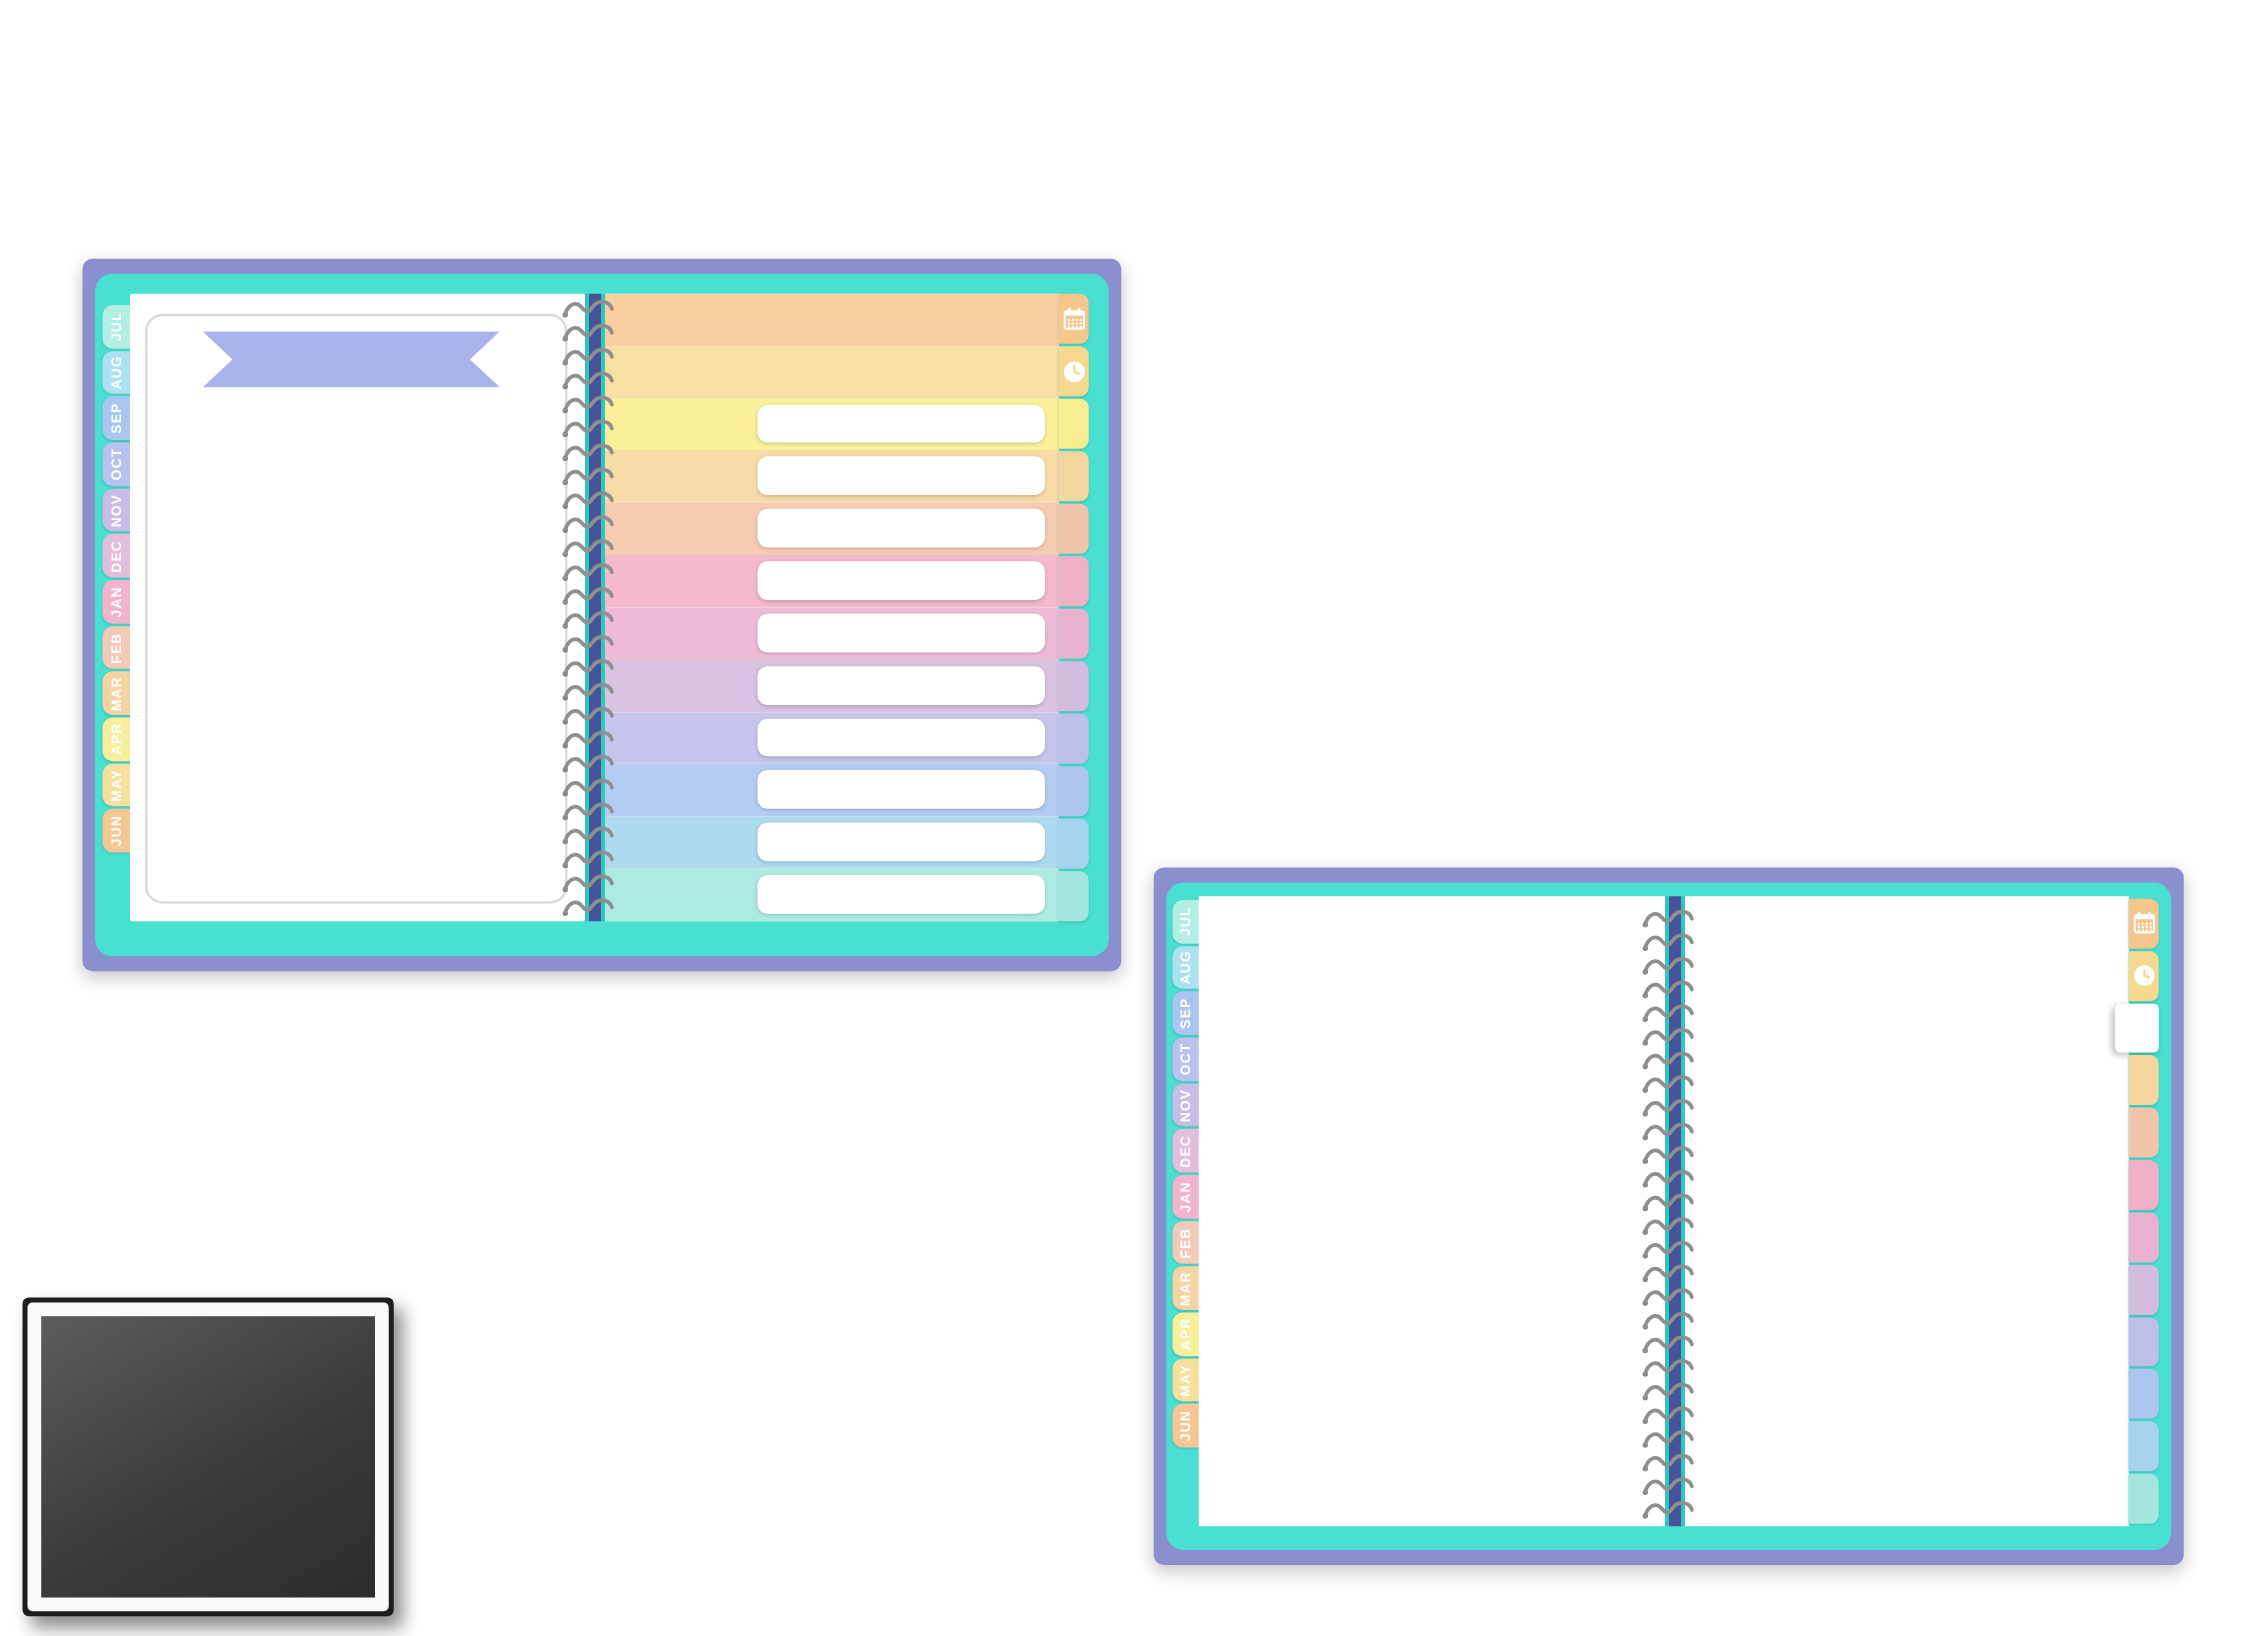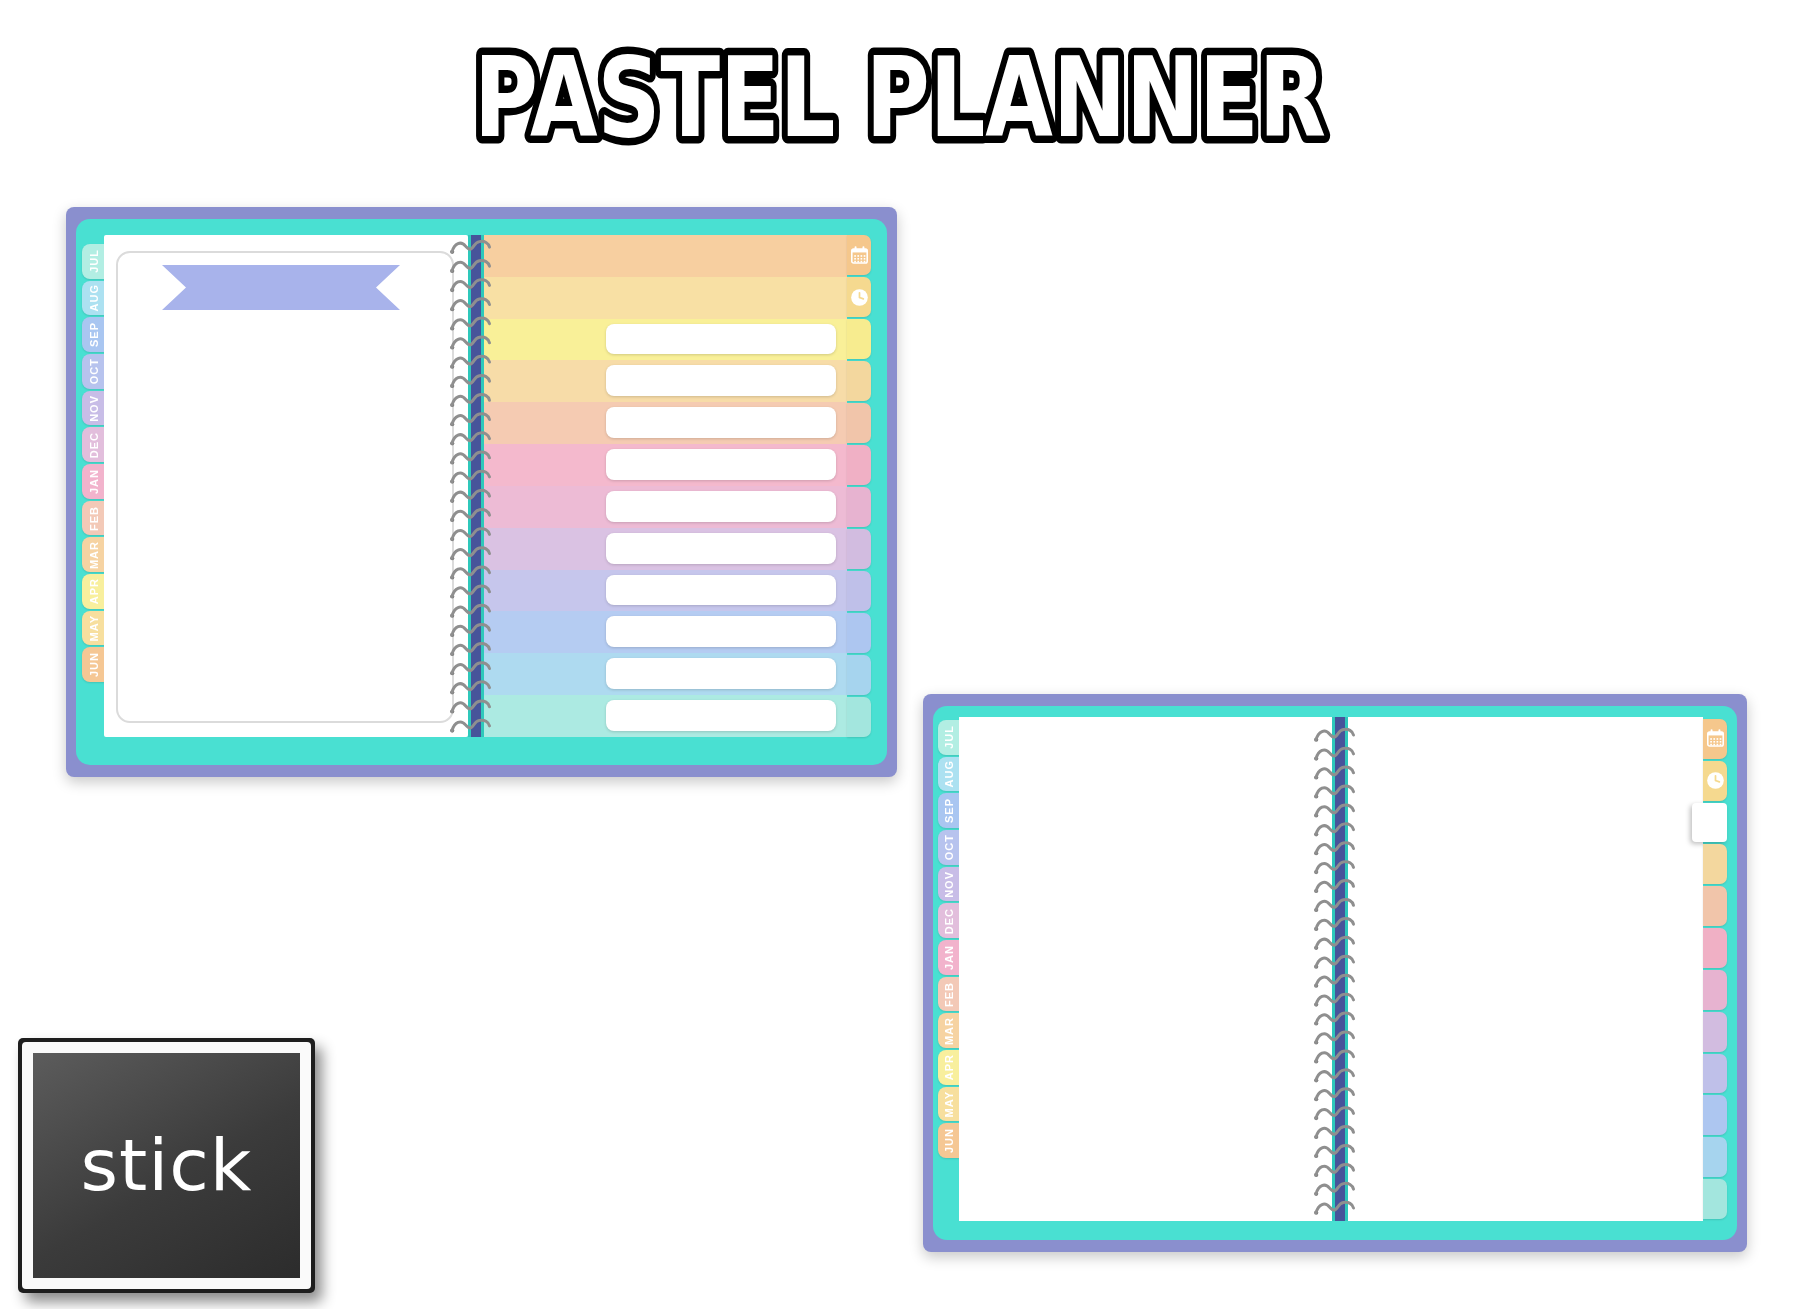--- a/index.html
+++ b/index.html
@@ -53,25 +53,20 @@
   .logo-frame{position:absolute;inset:4px;border:11px solid #fafafa;border-radius:4px;
         background:linear-gradient(150deg,#5c5c5c 0%,#3b3b3b 55%,#2c2c2c 100%);
         display:flex;flex-direction:column;align-items:center;justify-content:center;}
   .logo-line{color:#fff;font-family:"DejaVu Sans",sans-serif;font-size:72px;line-height:0.95;letter-spacing:1px;}
 </style>
 </head>
 <body>
 
 <div class="canvas">
 
-  <div class="title-wrap">
-    <svg width="900" height="155" viewBox="0 0 900 155">
-      <text x="450" y="116" text-anchor="middle" font-family="'DejaVu Sans', sans-serif" font-weight="bold" font-size="110" fill="#FFFFFF" stroke="#000000" stroke-width="15" paint-order="stroke" stroke-linejoin="round" textLength="852" lengthAdjust="spacingAndGlyphs">PASTEL PLANNER</text>
-    </svg>
-  </div>
 
   <div class="planner planner1" style="background: rgb(138, 143, 206);">
     <div class="cover" style="background: rgb(73, 224, 210);"></div>
     <div class="left-tabs">
         <div class="mtab" style="background: rgb(178, 238, 227);">
           <span>JUL</span>
         </div>
         <div class="mtab" style="background: rgb(172, 225, 241);">
           <span>AUG</span>
         </div>
@@ -477,17 +472,16 @@
         <div class="rtab" style="background: rgb(210, 188, 224);"></div>
         <div class="rtab" style="background: rgb(191, 192, 233);"></div>
         <div class="rtab" style="background: rgb(173, 198, 240);"></div>
         <div class="rtab" style="background: rgb(166, 212, 238);"></div>
         <div class="rtab" style="background: rgb(163, 230, 222);"></div>
       </div>
   </div>
 
   <div class="logo">
     <div class="logo-frame">
-      <div class="logo-line">stick</div>
     </div>
   </div>
 
 </div>
 
 </body></html>

